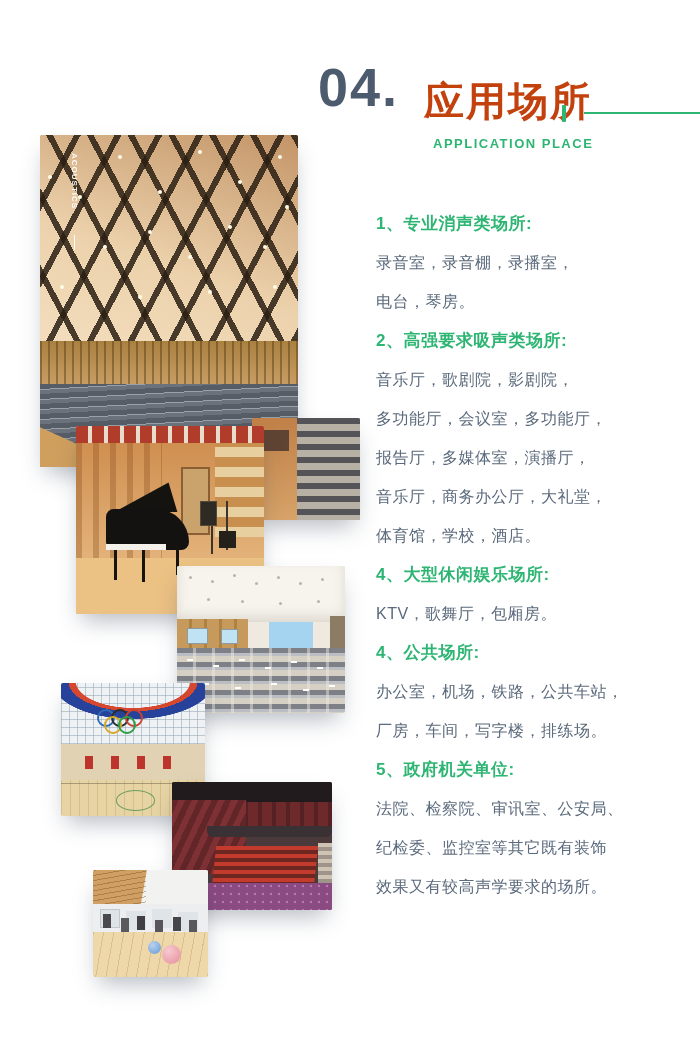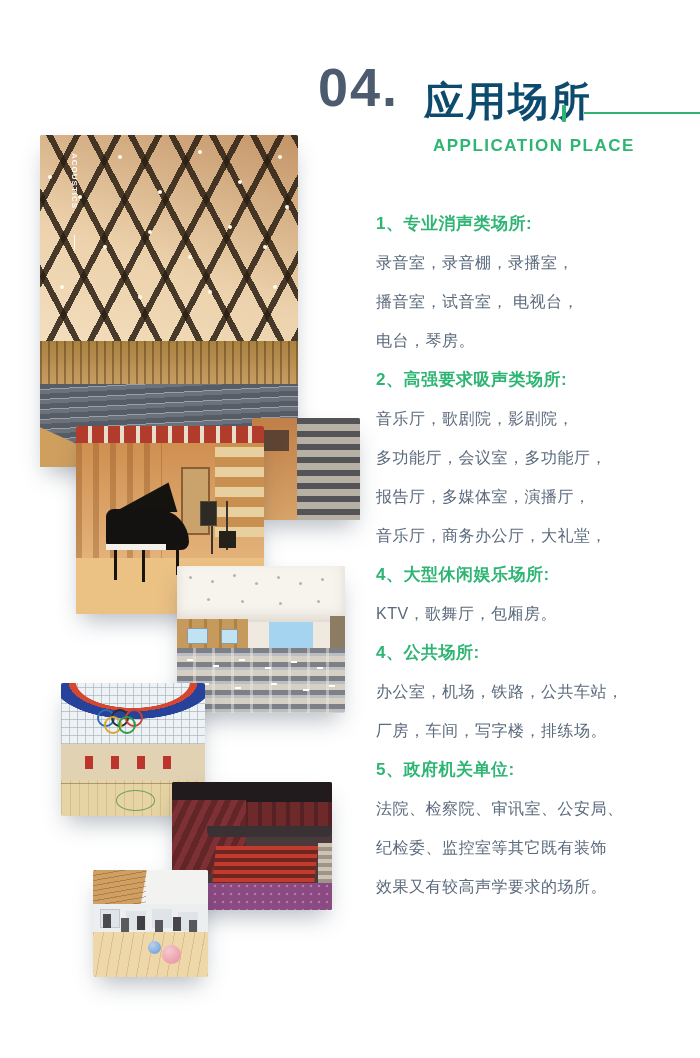--- a/index.html
+++ b/index.html
@@ -3,24 +3,24 @@
 <meta charset="utf-8">
 <style>
   html,body{margin:0;padding:0;background:#fff;}
   .page{position:relative;width:700px;height:1058px;background:#ffffff;overflow:hidden;
         font-family:"Liberation Sans","DejaVu Sans",sans-serif;}
 
   
   .hdr-number{position:absolute;left:318px;top:56px;font-size:54px;font-weight:700;
               letter-spacing:2px;color:#4c5b6d;}
   .hdr-title{position:absolute;left:424px;top:74px;font-size:40px;font-weight:700;
-             letter-spacing:2px;color:#0c4a6e;}
+             letter-spacing:2px;color:#c2410c;}
   .hdr-tick{position:absolute;left:562px;top:105px;width:4px;height:17px;background:#2eb573;border-radius:1px;}
   .hdr-line{position:absolute;left:584px;top:112px;width:116px;height:2px;background:#2eb573;}
-  .hdr-sub{position:absolute;left:433px;top:136px;font-size:17px;font-weight:700;
+  .hdr-sub{position:absolute;left:433px;top:136px;font-size:13px;font-weight:700;
            letter-spacing:1.5px;color:#2eb573;}
 
   
   .text-col{position:absolute;left:376px;top:204px;width:300px;}
   .sec-heading{font-size:17px;font-weight:700;color:#2eb573;line-height:39px;letter-spacing:.5px;}
   .sec-line{font-size:16px;color:#5b6a7c;line-height:39px;letter-spacing:.5px;}
 
   
   .photo{position:absolute;border-radius:2px;overflow:hidden;
          box-shadow:0 12px 22px -6px rgba(40,55,75,.35);}
@@ -260,28 +260,28 @@
     <div class="ft-win"></div>
     <div class="ft-gear"></div>
     <div class="ft-floor"></div>
     <div class="ft-ball-blue"></div>
     <div class="ft-ball-pink"></div>
   </div>
 
   <div class="text-col">
     <div class="sec-heading">1、专业消声类场所:</div>
     <div class="sec-line">录音室，录音棚，录播室，</div>
-    <div class="sec-line">播音室，试音室， 电视台，</div>
     <div class="sec-line">电台，琴房。</div>
 
     <div class="sec-heading">2、高强要求吸声类场所:</div>
     <div class="sec-line">音乐厅，歌剧院，影剧院，</div>
     <div class="sec-line">多功能厅，会议室，多功能厅，</div>
     <div class="sec-line">报告厅，多媒体室，演播厅，</div>
     <div class="sec-line">音乐厅，商务办公厅，大礼堂，</div>
+    <div class="sec-line">体育馆，学校，酒店。</div>
 
     <div class="sec-heading">4、大型休闲娱乐场所:</div>
     <div class="sec-line">KTV，歌舞厅，包厢房。</div>
 
     <div class="sec-heading">4、公共场所:</div>
     <div class="sec-line">办公室，机场，铁路，公共车站，</div>
     <div class="sec-line">厂房，车间，写字楼，排练场。</div>
 
     <div class="sec-heading">5、政府机关单位:</div>
     <div class="sec-line">法院、检察院、审讯室、公安局、</div>

